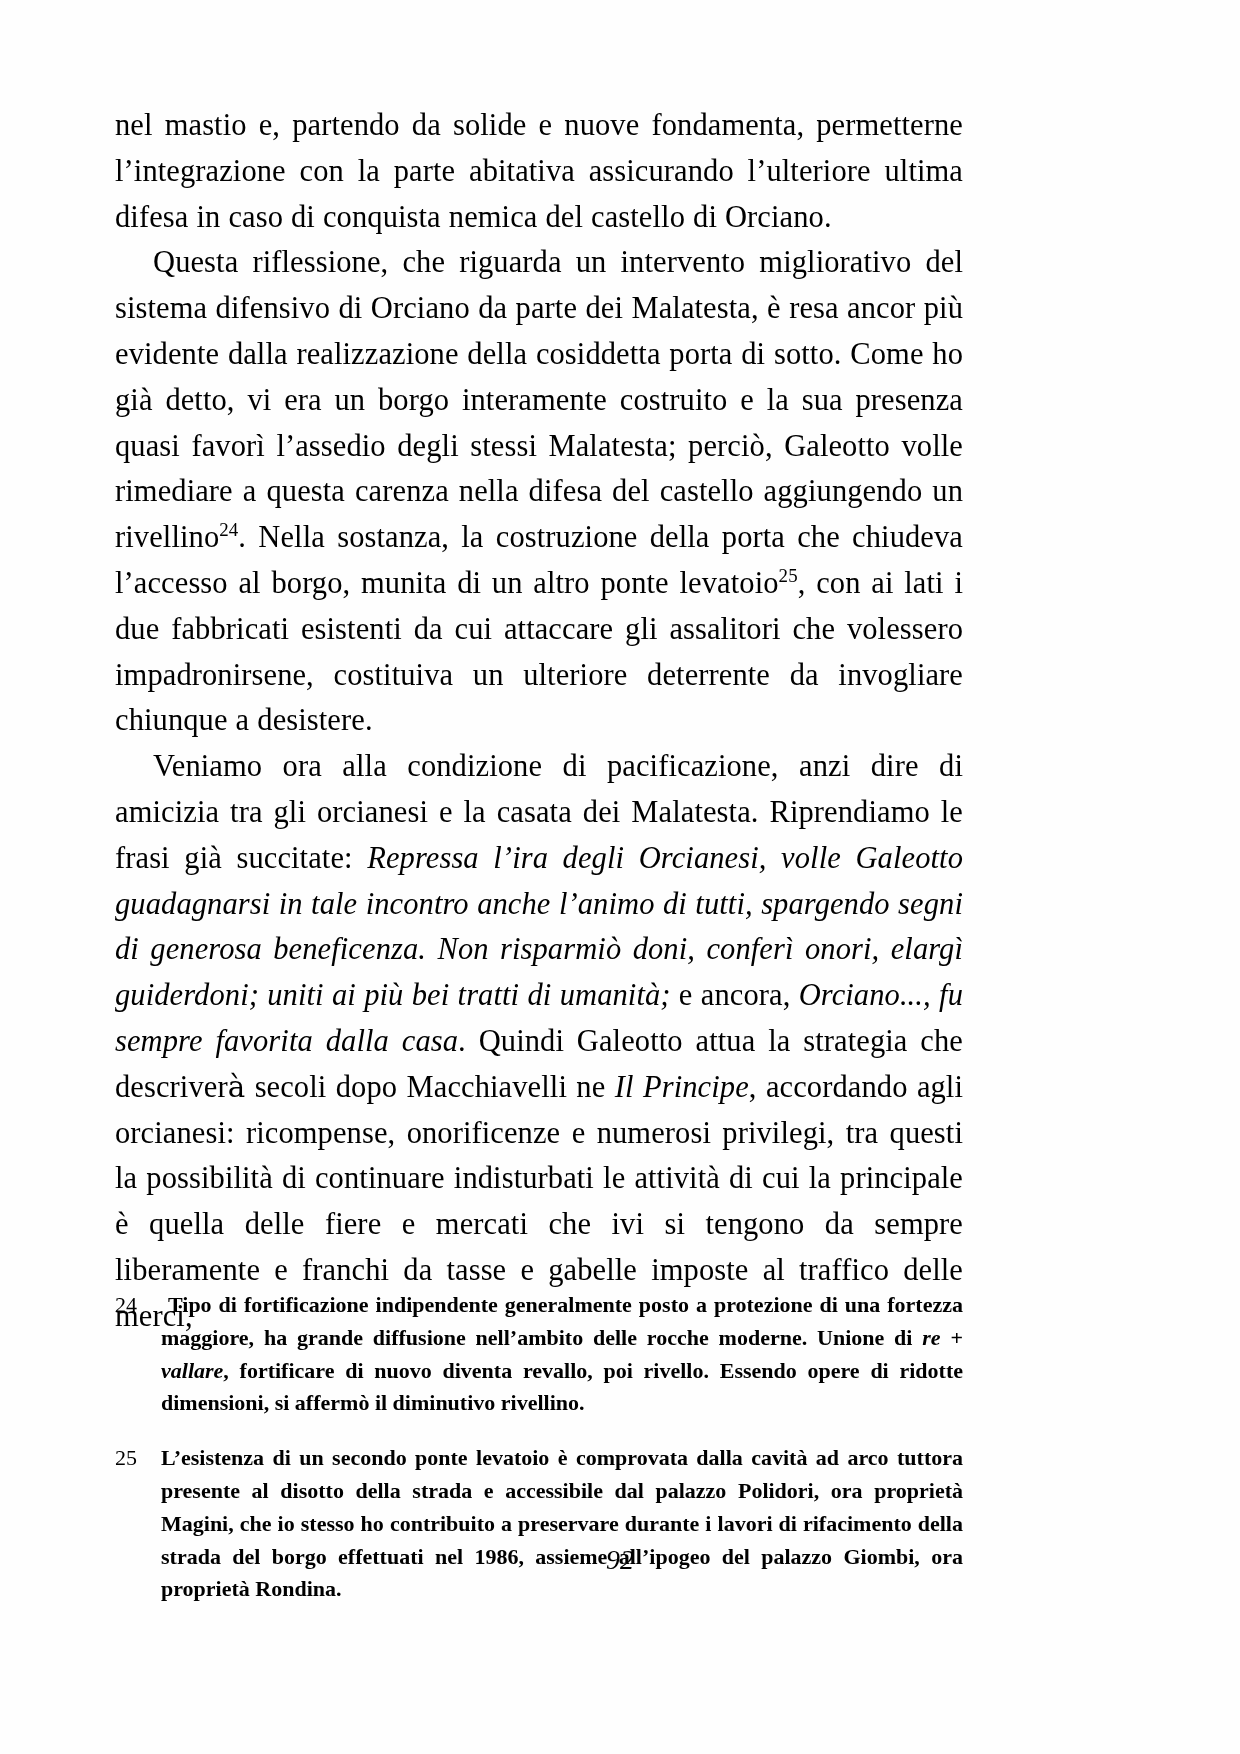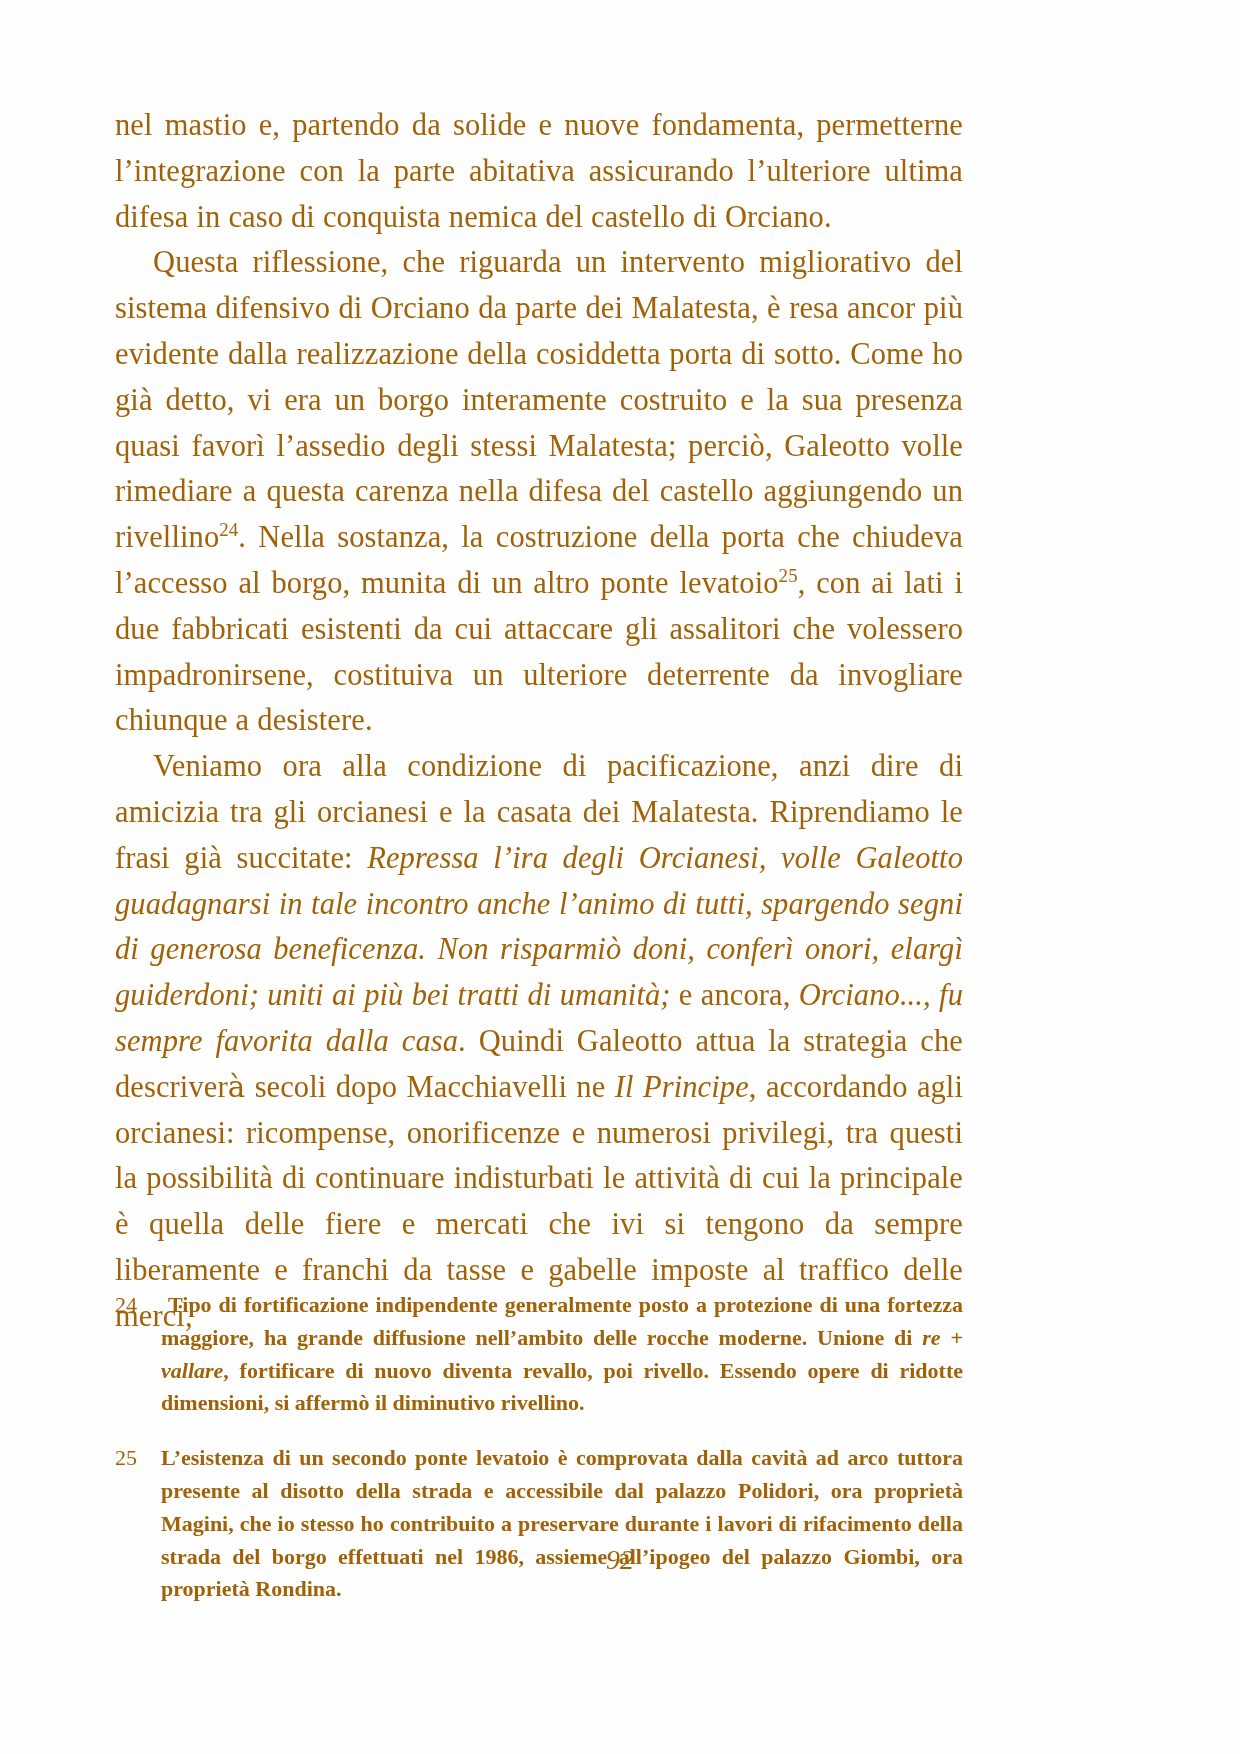--- a/index.html
+++ b/index.html
@@ -8,21 +8,21 @@
     background: #ffffff;
   }
   .page {
     position: relative;
     width: 1240px;
     height: 1754px;
     background: #fefefe;
     margin: 0 auto;
     overflow: hidden;
     font-family: "Liberation Serif", "DejaVu Serif", serif;
-    color: #a16207;
+    color: #000000;
   }
   .content {
     position: absolute;
     left: 115px;
     top: 103px;
     width: 848px;
   }
   .body-text {
     font-size: 30.5px;
     line-height: 45.8px;

